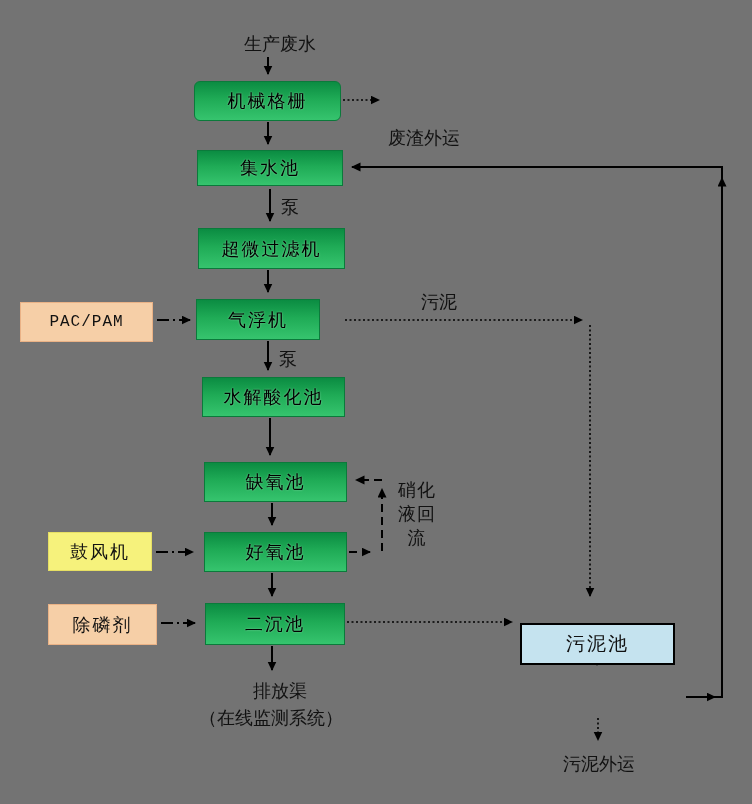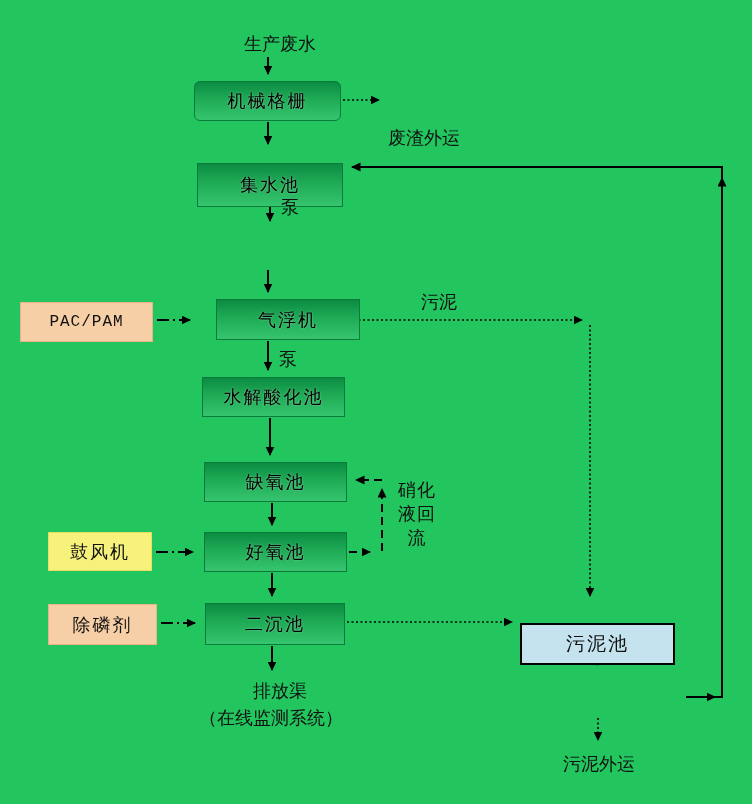--- a/index.html
+++ b/index.html
@@ -1,17 +1,17 @@
 <!DOCTYPE html>
 <html style="--green-top: #0b8c42; --green-mid: #1fab56; --green-bottom: #36c46e; --green-border: #0b7a3b; --peach: #f6cfa7; --peach-border: #eab286; --yellow: #f6f27c; --yellow-border: #e6df63; --blue: #c5e3ef; --line: #000000;"><head>
 <meta charset="utf-8">
 <style>
   html,body { margin:0; padding:0; background:#ffffff; }
   .canvas {
-    position:relative; width:752px; height:804px; background:#22c55e;
+    position:relative; width:752px; height:804px; background:#737373;
     font-family:"DejaVu Sans","Liberation Sans",sans-serif; color:#111;
     overflow:hidden;
   }
   svg.lines { position:absolute; left:0; top:0; width:752px; height:804px; }
   .node {
     position:absolute; display:flex; align-items:center; justify-content:center;
     font-size:18px; letter-spacing:2px; box-sizing:border-box; white-space:nowrap;
   }
   .green {
     background:linear-gradient(180deg, var(--green-top) 0%, var(--green-mid) 45%, var(--green-bottom) 100%);
@@ -72,22 +72,23 @@
     <g stroke="#000" stroke-width="2" fill="none" stroke-dasharray="12 4 2 4">
       <path d="M157,320 L190,320" marker-end="url(#ar)"></path>
       <path d="M156,552 L193,552" marker-end="url(#ar)"></path>
       <path d="M161,623 L195,623" marker-end="url(#ar)"></path>
     </g>
   </svg>
 
   <div class="label center" style="left:228px;top:32px;width:104px;">生产废水</div>
 
   <div class="node green" style="left:194px;top:81px;width:147px;height:40px;border-radius:6px;">机械格栅</div>
-  <div class="node green" style="left:197px;top:150px;width:146px;height:44px;margin-top:13px;">集水池</div>
-  <div class="node green" style="left:216px;top:299px;width:144px;height:41px;">气浮机</div>
+  <div class="node green" style="left:197px;top:150px;width:146px;height:36px;">集水池</div>
+  <div class="node green" style="left:198px;top:228px;width:147px;height:41px;">超微过滤机</div>
+  <div class="node green" style="left:196px;top:299px;width:124px;height:41px;">气浮机</div>
   <div class="node green" style="left:202px;top:377px;width:143px;height:40px;">水解酸化池</div>
   <div class="node green" style="left:204px;top:462px;width:143px;height:40px;">缺氧池</div>
   <div class="node green" style="left:204px;top:532px;width:143px;height:40px;">好氧池</div>
   <div class="node green" style="left:205px;top:603px;width:140px;height:42px;">二沉池</div>
 
   <div class="node peach mono" style="left:20px;top:302px;width:133px;height:40px;">PAC/PAM</div>
   <div class="node yellow" style="left:48px;top:532px;width:104px;height:39px;">鼓风机</div>
   <div class="node peach" style="left:48px;top:604px;width:109px;height:41px;">除磷剂</div>
 
   <div class="node blue" style="left:520px;top:602px;width:155px;height:42px;">污泥池</div>

